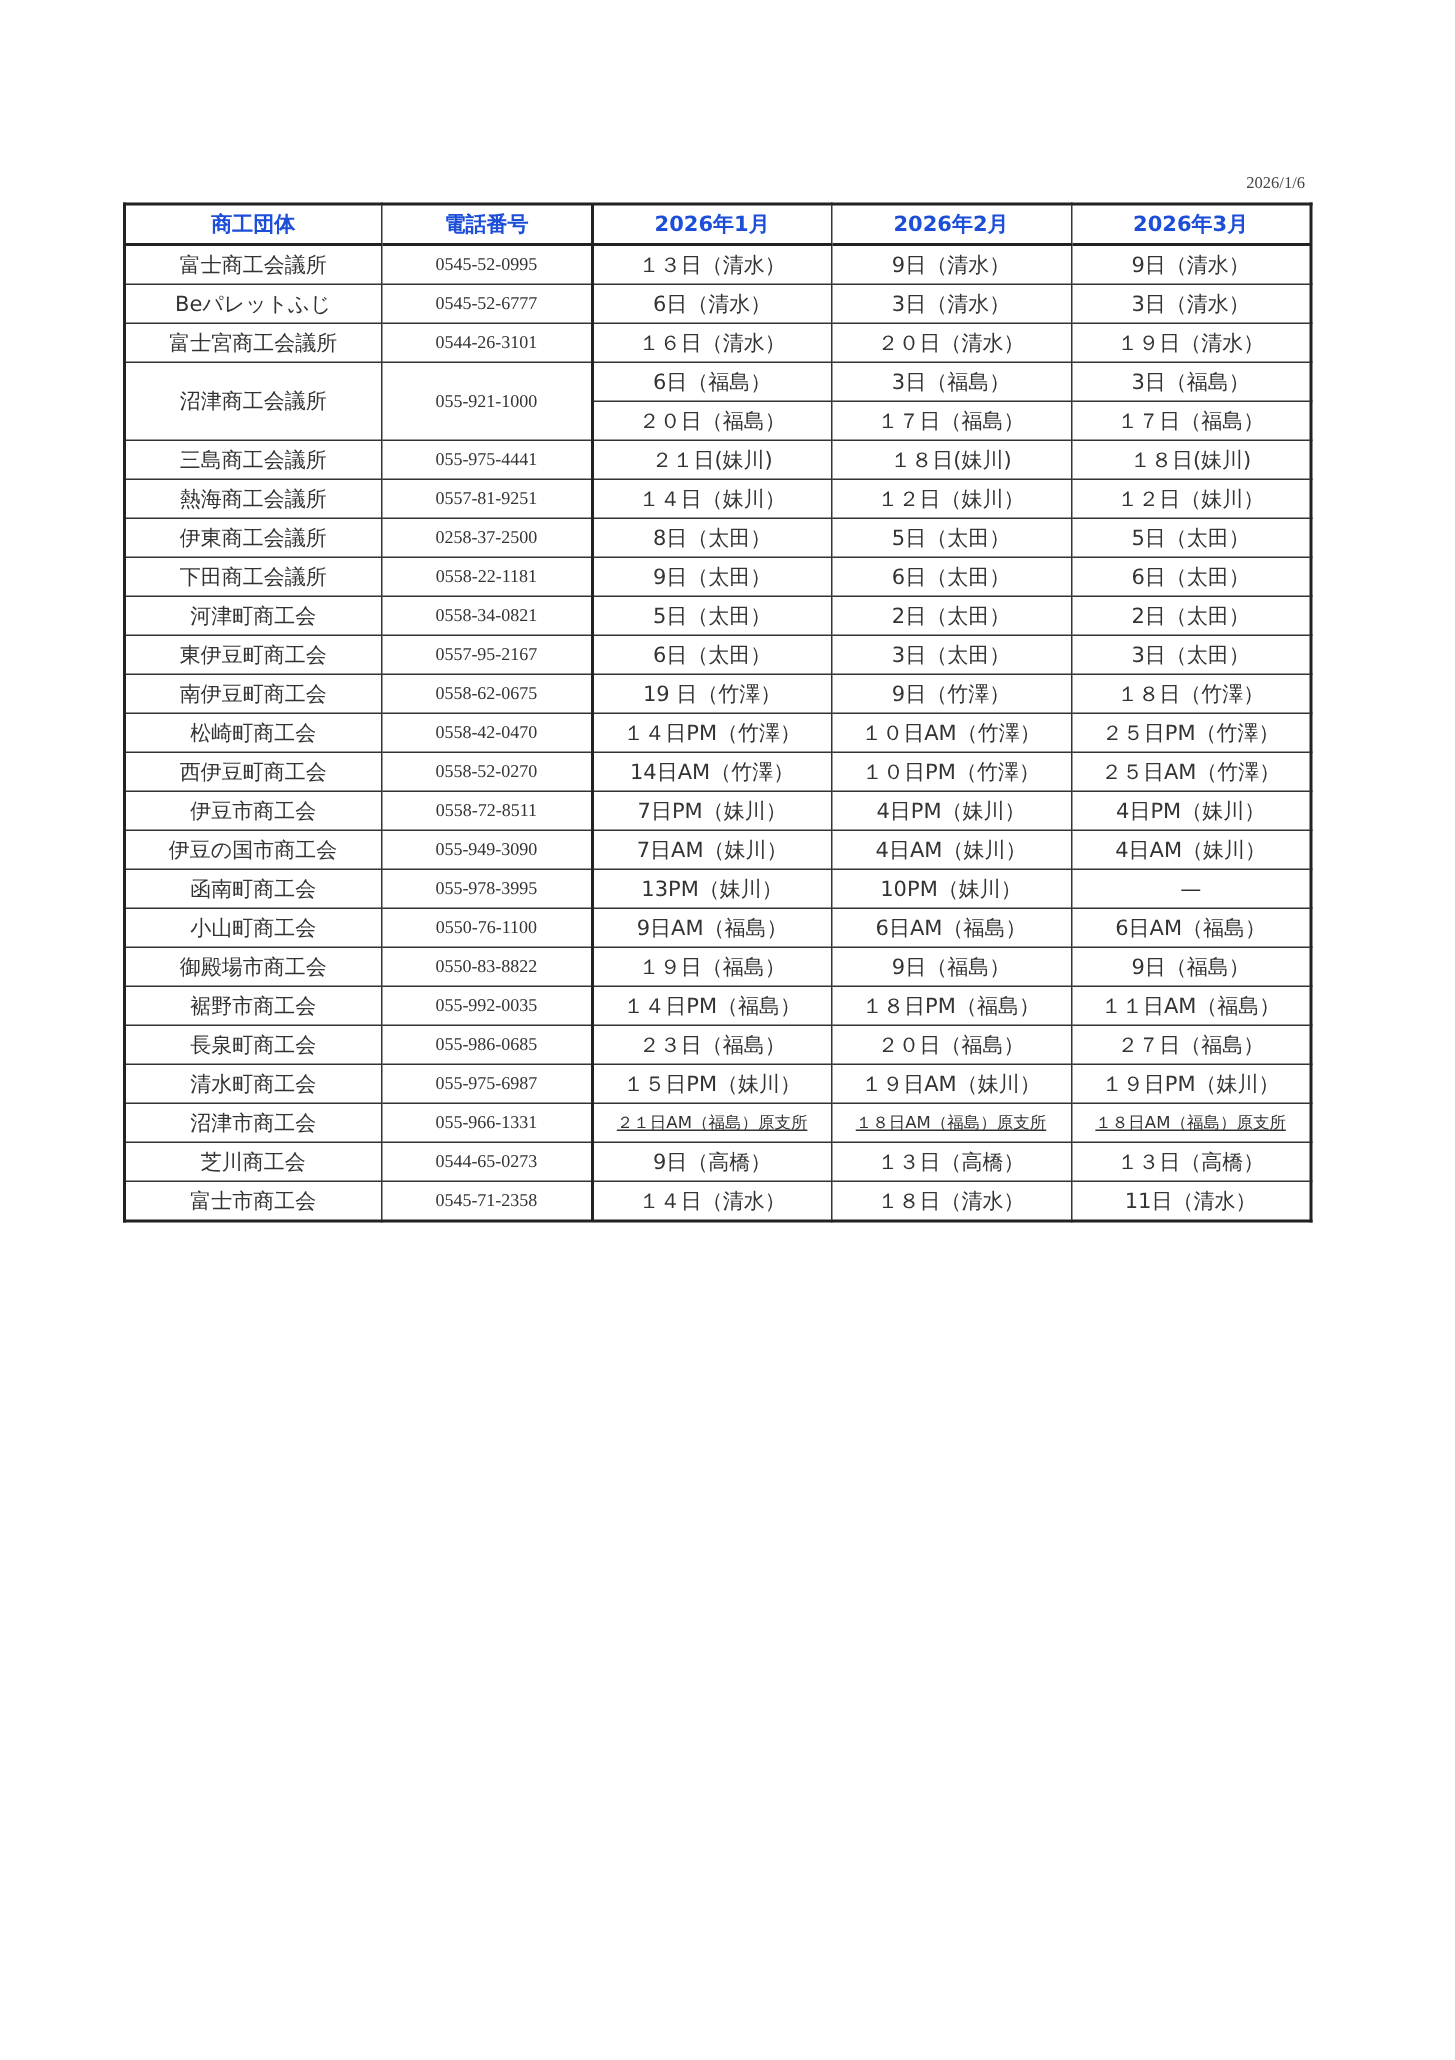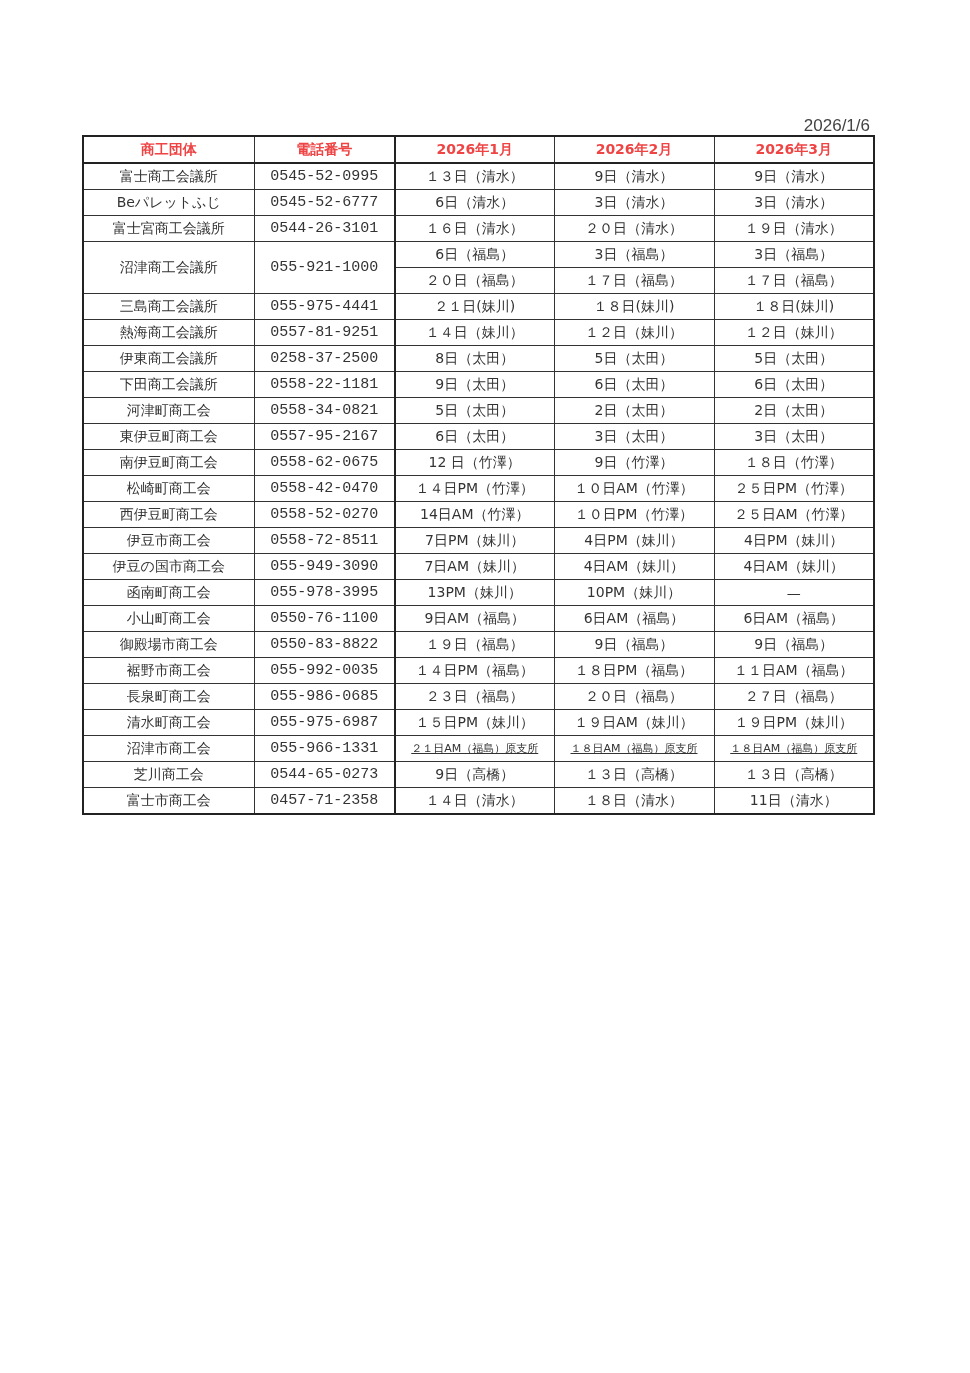--- a/index.html
+++ b/index.html
@@ -1,21 +1,21 @@
 <!DOCTYPE html>
 <html><head>
 <meta charset="utf-8">
 <style>
   html, body { margin: 0; padding: 0; background: #ffffff; }
   body { width: 970px; height: 1373px; position: relative; font-family: "DejaVu Sans", "Liberation Sans", sans-serif; color: #333; }
-  .date { position: absolute; top: 116px; right: 100px; font-size: 17px; color: #444; font-family: Liberation Sans, sans-serif; }
+  .date { position: absolute; top: 116px; right: 100px; font-size: 11px; color: #444; font-family: Liberation Serif, serif; }
   table.sched { position: absolute; top: 135px; left: 82px; width: 791px; border-collapse: collapse; border: 2px solid #222; table-layout: fixed; }
   table.sched th, table.sched td { border: 1px solid #333; height: 25px; padding: 0; text-align: center; font-size: 14px; white-space: nowrap; overflow: hidden; color: #333; }
-  table.sched th { font-weight: bold; color: #ef4444; border-bottom: 2px solid #222; }
-  table.sched td.phone { font-family: Liberation Mono, monospace; font-size: 15px; }
+  table.sched th { font-weight: bold; color: #1d4ed8; border-bottom: 2px solid #222; }
+  table.sched td.phone { font-family: Liberation Serif, serif; font-size: 12px; }
   table.sched td.small { font-size: 11px; text-decoration: underline; }
   table.sched .c0 { border-right: 1px solid #333; }
   table.sched .c1 { border-right: 2px solid #222; }
 </style>
 </head>
 <body>
 
 <div class="date">2026/1/6</div>
 
 <table class="sched">
@@ -107,21 +107,21 @@
       <tr>
         <td class="c0">東伊豆町商工会</td>
         <td class="c1 phone">0557-95-2167</td>
         <td>6日（太田）</td>
         <td>3日（太田）</td>
         <td>3日（太田）</td>
       </tr>
       <tr>
         <td class="c0">南伊豆町商工会</td>
         <td class="c1 phone">0558-62-0675</td>
-        <td>12 日（竹澤）</td>
+        <td>19 日（竹澤）</td>
         <td>9日（竹澤）</td>
         <td>１８日（竹澤）</td>
       </tr>
       <tr>
         <td class="c0">松崎町商工会</td>
         <td class="c1 phone">0558-42-0470</td>
         <td>１４日PM（竹澤）</td>
         <td>１０日AM（竹澤）</td>
         <td>２５日PM（竹澤）</td>
       </tr>
@@ -197,19 +197,19 @@
       </tr>
       <tr>
         <td class="c0">芝川商工会</td>
         <td class="c1 phone">0544-65-0273</td>
         <td>9日（高橋）</td>
         <td>１３日（高橋）</td>
         <td>１３日（高橋）</td>
       </tr>
       <tr>
         <td class="c0">富士市商工会</td>
-        <td class="c1 phone">0457-71-2358</td>
+        <td class="c1 phone">0545-71-2358</td>
         <td>１４日（清水）</td>
         <td>１８日（清水）</td>
         <td>11日（清水）</td>
       </tr>
     </tbody>
 </table>
 
 </body></html>

